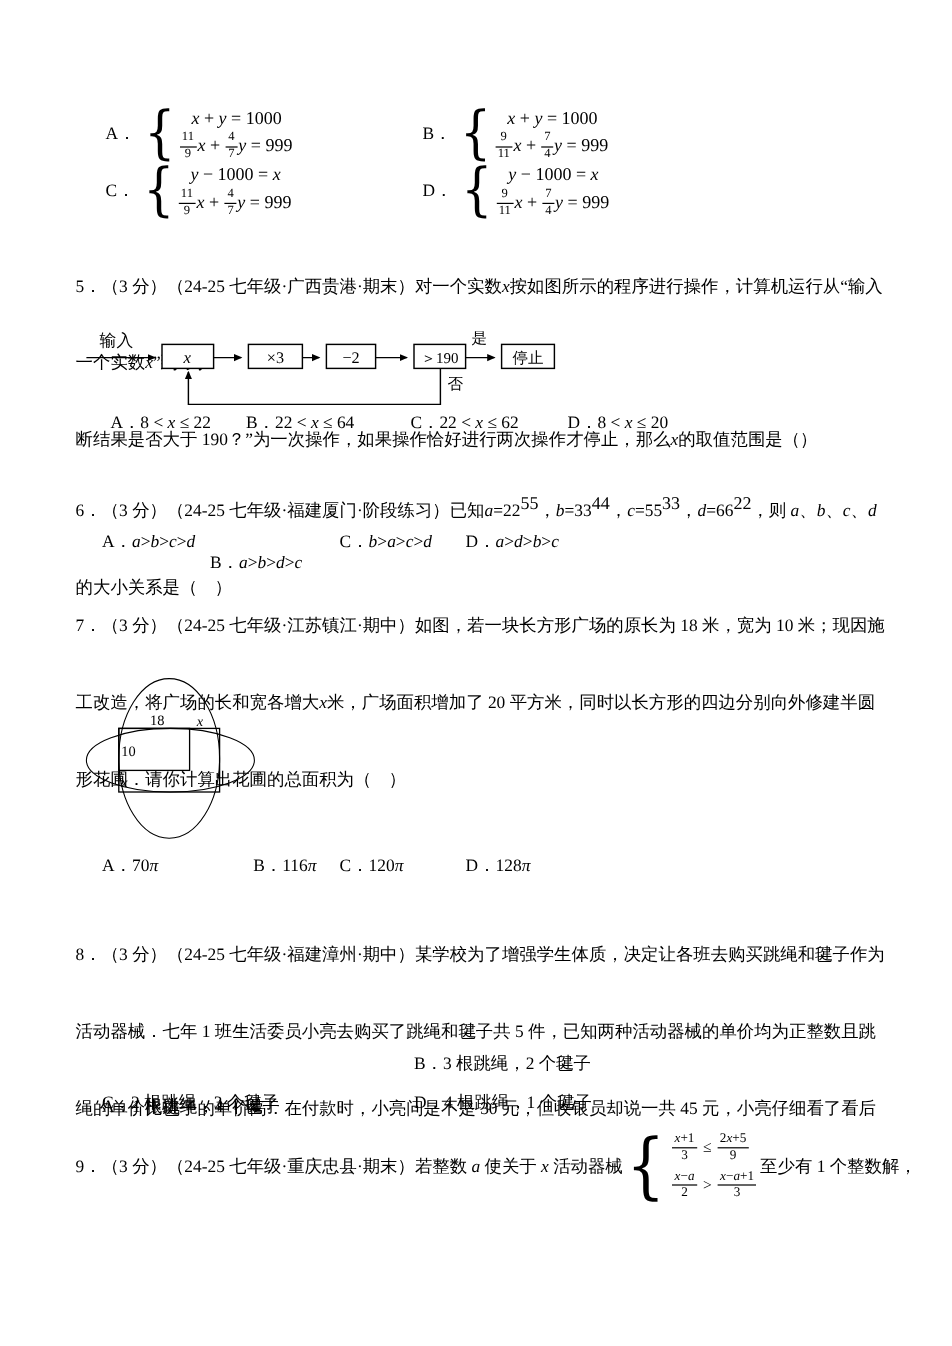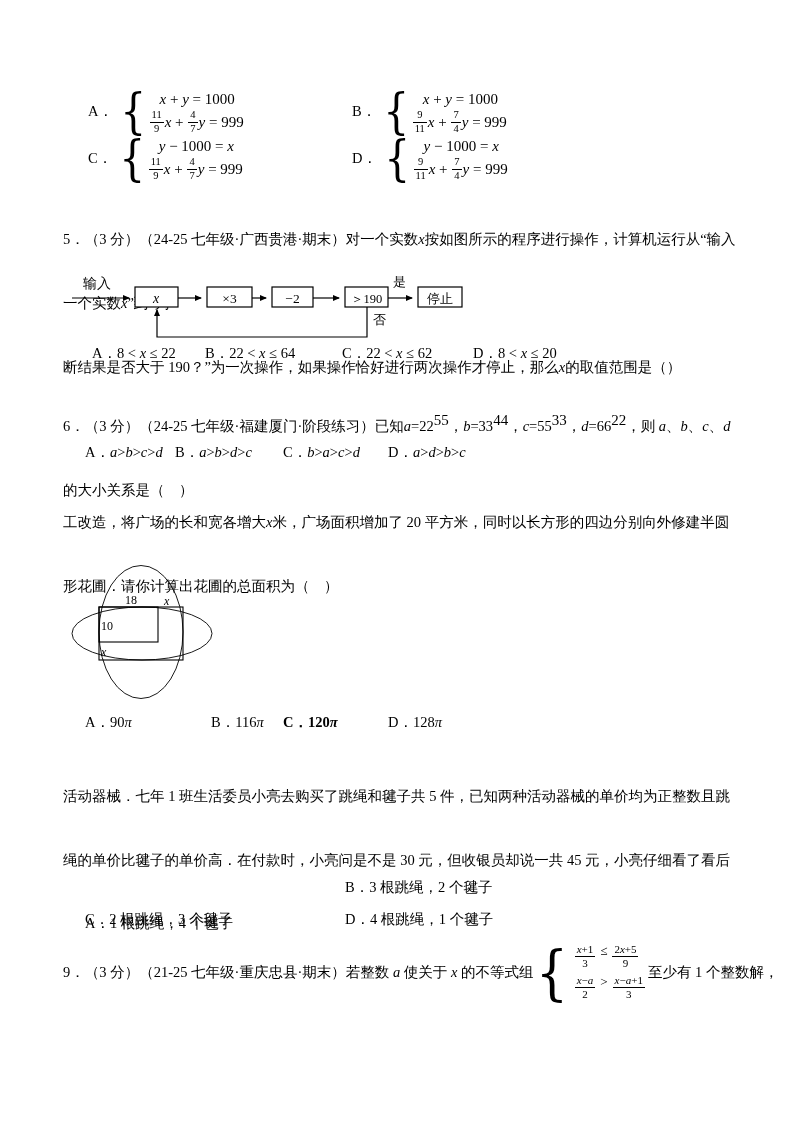--- a/index.html
+++ b/index.html
@@ -21,21 +21,21 @@
   .brace9{font-size:60px;}
   .syslines{display:flex;flex-direction:column;}
   .eqline{font-size:15px;display:flex;align-items:center;height:23px;white-space:pre;}
   .eqline.first{padding-left:11px;}
   .fr{display:inline-grid;text-align:center;font-size:10.5px;line-height:1.2;margin:0 1px;}
   .fr .fn{border-bottom:1px solid #000;padding:0 2px;}
   .fr .fd{padding:0 2px;}
   
   #q9{position:absolute;left:63px;display:flex;align-items:center;white-space:pre;}
   .ineqcol{display:flex;flex-direction:column;gap:4px;margin:0 2px;}
-  .ineq{display:flex;white-space:pre;}
+  .ineq{display:flex;align-items:center;white-space:pre;}
   .iop{margin:0 4px;font-size:13px;}
   .fr9{font-size:11px;}
   svg text{font-family:"Liberation Serif","DejaVu Serif",serif;}
 </style>
 </head>
 <body>
 
 <div class="abs" id="q4opts" style="left:63px;top:88px;width:680px;height:96px;">
   <div class="sysopt" style="left:25px;top:0;">
     <span class="olabel">A．</span>
@@ -110,59 +110,61 @@
   <span class="optcell" style="left:279px;"><span>C．22 &lt; </span><span class="vi">x</span><span> ≤ 62</span></span>
   <span class="optcell" style="left:410px;"><span>D．8 &lt; </span><span class="vi">x</span><span> ≤ 20</span></span>
 </div>
 
 <div class="tblock" style="top:377px;">
   <div class="line"><span>6．（3 分）（24-25 七年级·福建厦门·阶段练习）已知</span><span class="vi">a</span><span>=22</span><sup>55</sup><span>，</span><span class="vi">b</span><span>=33</span><sup>44</sup><span>，</span><span class="vi">c</span><span>=55</span><sup>33</sup><span>，</span><span class="vi">d</span><span>=66</span><sup>22</sup><span>，则 </span><span class="vi">a</span><span>、</span><span class="vi">b</span><span>、</span><span class="vi">c</span><span>、</span><span class="vi">d</span></div>
   <div class="line"><span>的大小关系是（　）</span></div>
 </div>
 <div class="optrow" style="top:437px;height:30px;">
   <span class="optcell" style="left:22px;"><span>A．</span><span class="vi">a</span><span>&gt;</span><span class="vi">b</span><span>&gt;</span><span class="vi">c</span><span>&gt;</span><span class="vi">d</span></span>
-  <span class="optcell" style="left:112px;"><span>B．</span><span class="vi">a</span><span>&gt;</span><span class="vi">b</span><span>&gt;</span><span class="vi">d</span><span>&gt;</span><span class="vi">c</span></span>
+  <span class="optcell" style="left:112px;margin-top:17px;"><span>B．</span><span class="vi">a</span><span>&gt;</span><span class="vi">b</span><span>&gt;</span><span class="vi">d</span><span>&gt;</span><span class="vi">c</span></span>
   <span class="optcell" style="left:220px;"><span>C．</span><span class="vi">b</span><span>&gt;</span><span class="vi">a</span><span>&gt;</span><span class="vi">c</span><span>&gt;</span><span class="vi">d</span></span>
   <span class="optcell" style="left:325px;"><span>D．</span><span class="vi">a</span><span>&gt;</span><span class="vi">d</span><span>&gt;</span><span class="vi">b</span><span>&gt;</span><span class="vi">c</span></span>
 </div>
 
 <div class="tblock" style="top:473px;">
+  <div class="line"><span>7．（3 分）（24-25 七年级·江苏镇江·期中）如图，若一块长方形广场的原长为 18 米，宽为 10 米；现因施</span></div>
   <div class="line"><span>工改造，将广场的长和宽各增大</span><span class="vi">x</span><span>米，广场面积增加了 20 平方米，同时以长方形的四边分别向外修建半圆</span></div>
   <div class="line"><span>形花圃．请你计算出花圃的总面积为（　）</span></div>
 </div>
 
 <svg class="abs" style="left:63px;top:560px;" width="230" height="148" viewBox="0 0 230 148">
   <ellipse cx="78" cy="72" rx="42" ry="66.5" fill="none" stroke="#000" stroke-width="0.9"></ellipse>
   <ellipse cx="79" cy="73.5" rx="70" ry="26.5" fill="none" stroke="#000" stroke-width="0.9"></ellipse>
   <rect x="36" y="47" width="84" height="53" fill="none" stroke="#000" stroke-width="1.1"></rect>
   <rect x="36" y="47" width="59" height="35" fill="none" stroke="#000" stroke-width="1.1"></rect>
   <text x="62" y="44" font-size="12">18</text>
   <text x="101" y="45" font-size="12" font-style="italic">x</text>
   <text x="38" y="70" font-size="12">10</text>
   <text x="38" y="96" font-size="12" font-style="italic">x</text>
 </svg>
 
 <div class="optrow" style="top:707px;height:30px;">
-  <span class="optcell" style="left:22px;"><span>A．90</span><span class="vi">π</span></span>
+  <span class="optcell" style="left:22px;"><span>A．70</span><span class="vi">π</span></span>
   <span class="optcell" style="left:112px;margin-left:36px;"><span>B．116</span><span class="vi">π</span></span>
-  <span class="optcell" style="left:220px;font-weight:bold;"><span>C．120</span><span class="vi">π</span></span>
+  <span class="optcell" style="left:220px;"><span>C．120</span><span class="vi">π</span></span>
   <span class="optcell" style="left:325px;"><span>D．128</span><span class="vi">π</span></span>
 </div>
 
 <div class="tblock" style="top:747px;">
+  <div class="line"><span>8．（3 分）（24-25 七年级·福建漳州·期中）某学校为了增强学生体质，决定让各班去购买跳绳和毽子作为</span></div>
   <div class="line"><span>活动器械．七年 1 班生活委员小亮去购买了跳绳和毽子共 5 件，已知两种活动器械的单价均为正整数且跳</span></div>
   <div class="line"><span>绳的单价比毽子的单价高．在付款时，小亮问是不是 30 元，但收银员却说一共 45 元，小亮仔细看了看后</span></div>
 </div>
 <div class="optrow" style="top:872px;height:30px;">
   <span class="optcell" style="left:22px;margin-top:36px;"><span>A．1 根跳绳，4 个毽子</span></span>
   <span class="optcell" style="left:282px;"><span>B．3 根跳绳，2 个毽子</span></span>
 </div>
 <div class="optrow" style="top:904px;height:30px;">
   <span class="optcell" style="left:22px;"><span>C．2 根跳绳，3 个毽子</span></span>
   <span class="optcell" style="left:282px;"><span>D．4 根跳绳，1 个毽子</span></span>
 </div>
 
 <div id="q9" style="top:938px;height:68px;">
-  <span><span>9．（3 分）（21-25 七年级·重庆忠县·期末）若整数 </span><span class="vi">a</span><span> 使关于 </span><span class="vi">x</span><span> 的不等式组</span></span><span class="brace brace9">{</span><span class="ineqcol">
+  <span><span>9．（3 分）（24-25 七年级·重庆忠县·期末）若整数 </span><span class="vi">a</span><span> 使关于 </span><span class="vi">x</span><span> 活动器械</span></span><span class="brace brace9">{</span><span class="ineqcol">
     <span class="ineq"><span class="fr fr9"><span class="fn"><span class="vi">x</span><span>+1</span></span><span class="fd">3</span></span><span class="iop">≤</span><span class="fr fr9"><span class="fn"><span>2</span><span class="vi">x</span><span>+5</span></span><span class="fd">9</span></span></span>
     <span class="ineq"><span class="fr fr9"><span class="fn"><span class="vi">x</span><span>−</span><span class="vi">a</span></span><span class="fd">2</span></span><span class="iop">&gt;</span><span class="fr fr9"><span class="fn"><span class="vi">x</span><span>−</span><span class="vi">a</span><span>+1</span></span><span class="fd">3</span></span></span>
   </span><span><span>至少有 1 个整数解，</span></span>
 </div>
 
 </body></html>

